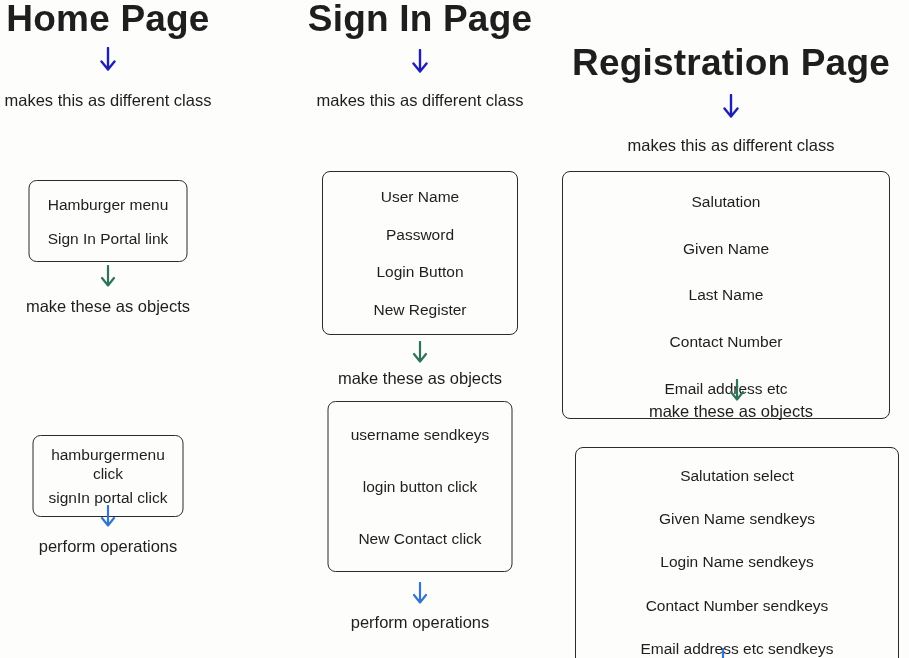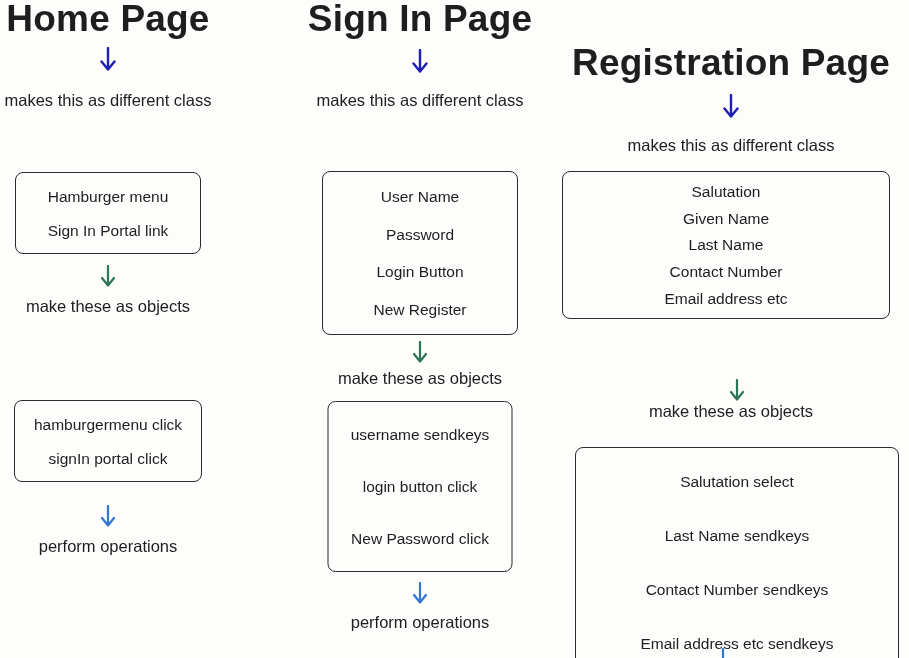--- a/index.html
+++ b/index.html
@@ -46,32 +46,32 @@
 
   <section class="col col1">
     <h1 class="title" style="top:1px">Home Page</h1>
 
     <svg class="arrow a-navy" style="top:47px" width="22" height="27" viewBox="0 0 22 27">
       <path d="M11 1 V21 M4.5 14.5 L11 22.5 L17.5 14.5" fill="none" stroke="currentColor" stroke-width="2.4" stroke-linecap="round" stroke-linejoin="round"></path>
     </svg>
 
     <div class="note" style="top:90px">makes this as different class</div>
 
-    <div class="box" style="top:172px;width:186px;height:82px">
+    <div class="box" style="top:180px;width:159px;height:82px">
       <div class="row">Hamburger menu</div>
       <div class="row">Sign In Portal link</div>
     </div>
 
     <svg class="arrow a-green" style="top:265px" width="22" height="25" viewBox="0 0 22 25">
       <path d="M11 1 V19 M5 13 L11 20.5 L17 13" fill="none" stroke="currentColor" stroke-width="2.2" stroke-linecap="round" stroke-linejoin="round"></path>
     </svg>
 
     <div class="note" style="top:296px">make these as objects</div>
 
-    <div class="box" style="top:400px;width:188px;height:82px">
+    <div class="box" style="top:435px;width:151px;height:82px">
       <div class="row">hamburgermenu click</div>
       <div class="row">signIn portal click</div>
     </div>
 
     <svg class="arrow a-blue" style="top:505px" width="22" height="25" viewBox="0 0 22 25">
       <path d="M11 1 V19 M5 13 L11 20.5 L17 13" fill="none" stroke="currentColor" stroke-width="2.2" stroke-linecap="round" stroke-linejoin="round"></path>
     </svg>
 
     <div class="note" style="top:536px">perform operations</div>
   </section>
@@ -94,56 +94,57 @@
 
     <svg class="arrow a-green" style="top:341px" width="22" height="25" viewBox="0 0 22 25">
       <path d="M11 1 V19 M5 13 L11 20.5 L17 13" fill="none" stroke="currentColor" stroke-width="2.2" stroke-linecap="round" stroke-linejoin="round"></path>
     </svg>
 
     <div class="note" style="top:368px">make these as objects</div>
 
     <div class="box" style="top:401px;width:185px;height:171px">
       <div class="row">username sendkeys</div>
       <div class="row">login button click</div>
-      <div class="row">New Password click</div>
+      <div class="row">New Contact click</div>
     </div>
 
     <svg class="arrow a-blue" style="top:582px" width="22" height="25" viewBox="0 0 22 25">
       <path d="M11 1 V19 M5 13 L11 20.5 L17 13" fill="none" stroke="currentColor" stroke-width="2.2" stroke-linecap="round" stroke-linejoin="round"></path>
     </svg>
 
     <div class="note" style="top:612px">perform operations</div>
   </section>
 
   <section class="col col3">
     <h1 class="title" style="top:1px">Registration Page</h1>
 
     <svg class="arrow a-navy" style="top:50px" width="22" height="27" viewBox="0 0 22 27">
       <path d="M11 1 V21 M4.5 14.5 L11 22.5 L17.5 14.5" fill="none" stroke="currentColor" stroke-width="2.4" stroke-linecap="round" stroke-linejoin="round"></path>
     </svg>
 
     <div class="note" style="top:91px">makes this as different class</div>
 
-    <div class="box" style="top:127px;width:328px;height:148px;transform:translateX(calc(-50% - 5px))">
+    <div class="box" style="top:127px;width:328px;height:248px;transform:translateX(calc(-50% - 5px))">
       <div class="row">Salutation</div>
       <div class="row">Given Name</div>
       <div class="row">Last Name</div>
       <div class="row">Contact Number</div>
       <div class="row">Email address etc</div>
     </div>
 
     <svg class="arrow a-green" style="top:335px;transform:translateX(calc(-50% + 6px))" width="22" height="25" viewBox="0 0 22 25">
       <path d="M11 1 V19 M5 13 L11 20.5 L17 13" fill="none" stroke="currentColor" stroke-width="2.2" stroke-linecap="round" stroke-linejoin="round"></path>
     </svg>
 
     <div class="note" style="top:357px">make these as objects</div>
 
     <div class="box" style="top:403px;width:324px;height:230px;transform:translateX(calc(-50% + 6px))">
       <div class="row">Salutation select</div>
-      <div class="row">Last Name sendkeys</div>
+      <div class="row">Given Name sendkeys</div>
+      <div class="row">Login Name sendkeys</div>
       <div class="row">Contact Number sendkeys</div>
       <div class="row">Email address etc sendkeys</div>
     </div>
 
     <svg class="arrow a-blue" style="top:604px;transform:translateX(calc(-50% - 8px))" width="22" height="25" viewBox="0 0 22 25">
       <path d="M11 1 V19 M5 13 L11 20.5 L17 13" fill="none" stroke="currentColor" stroke-width="2.2" stroke-linecap="round" stroke-linejoin="round"></path>
     </svg>
 
     <div class="note" style="top:633px">perform operations</div>
   </section>

